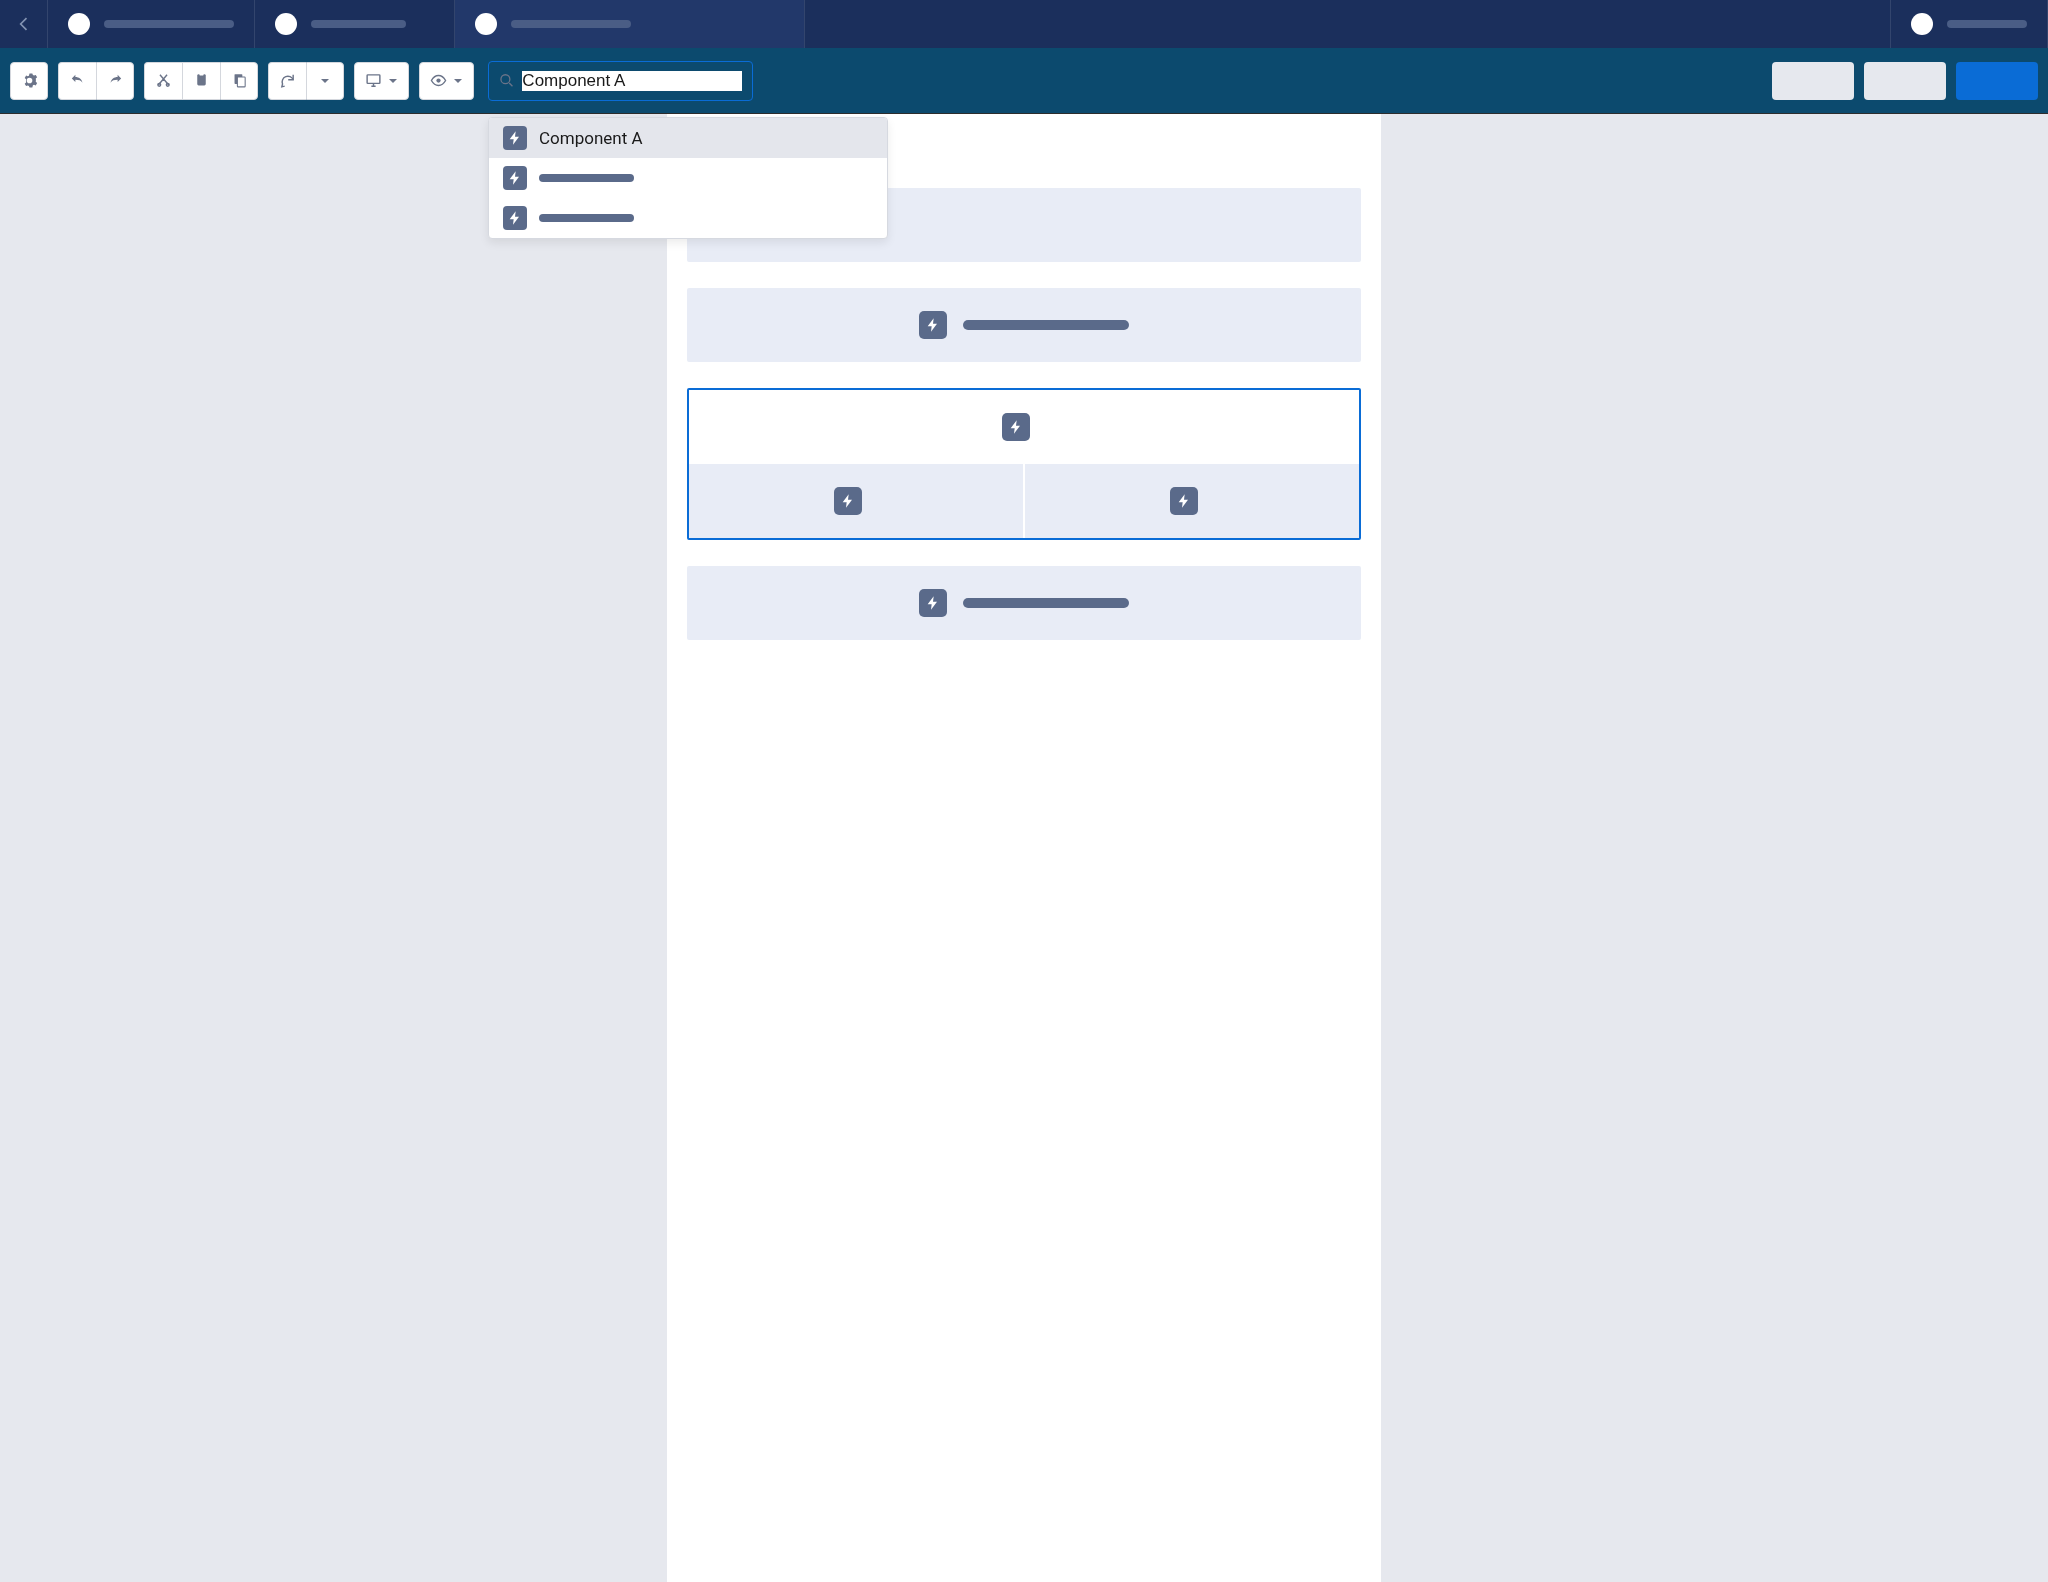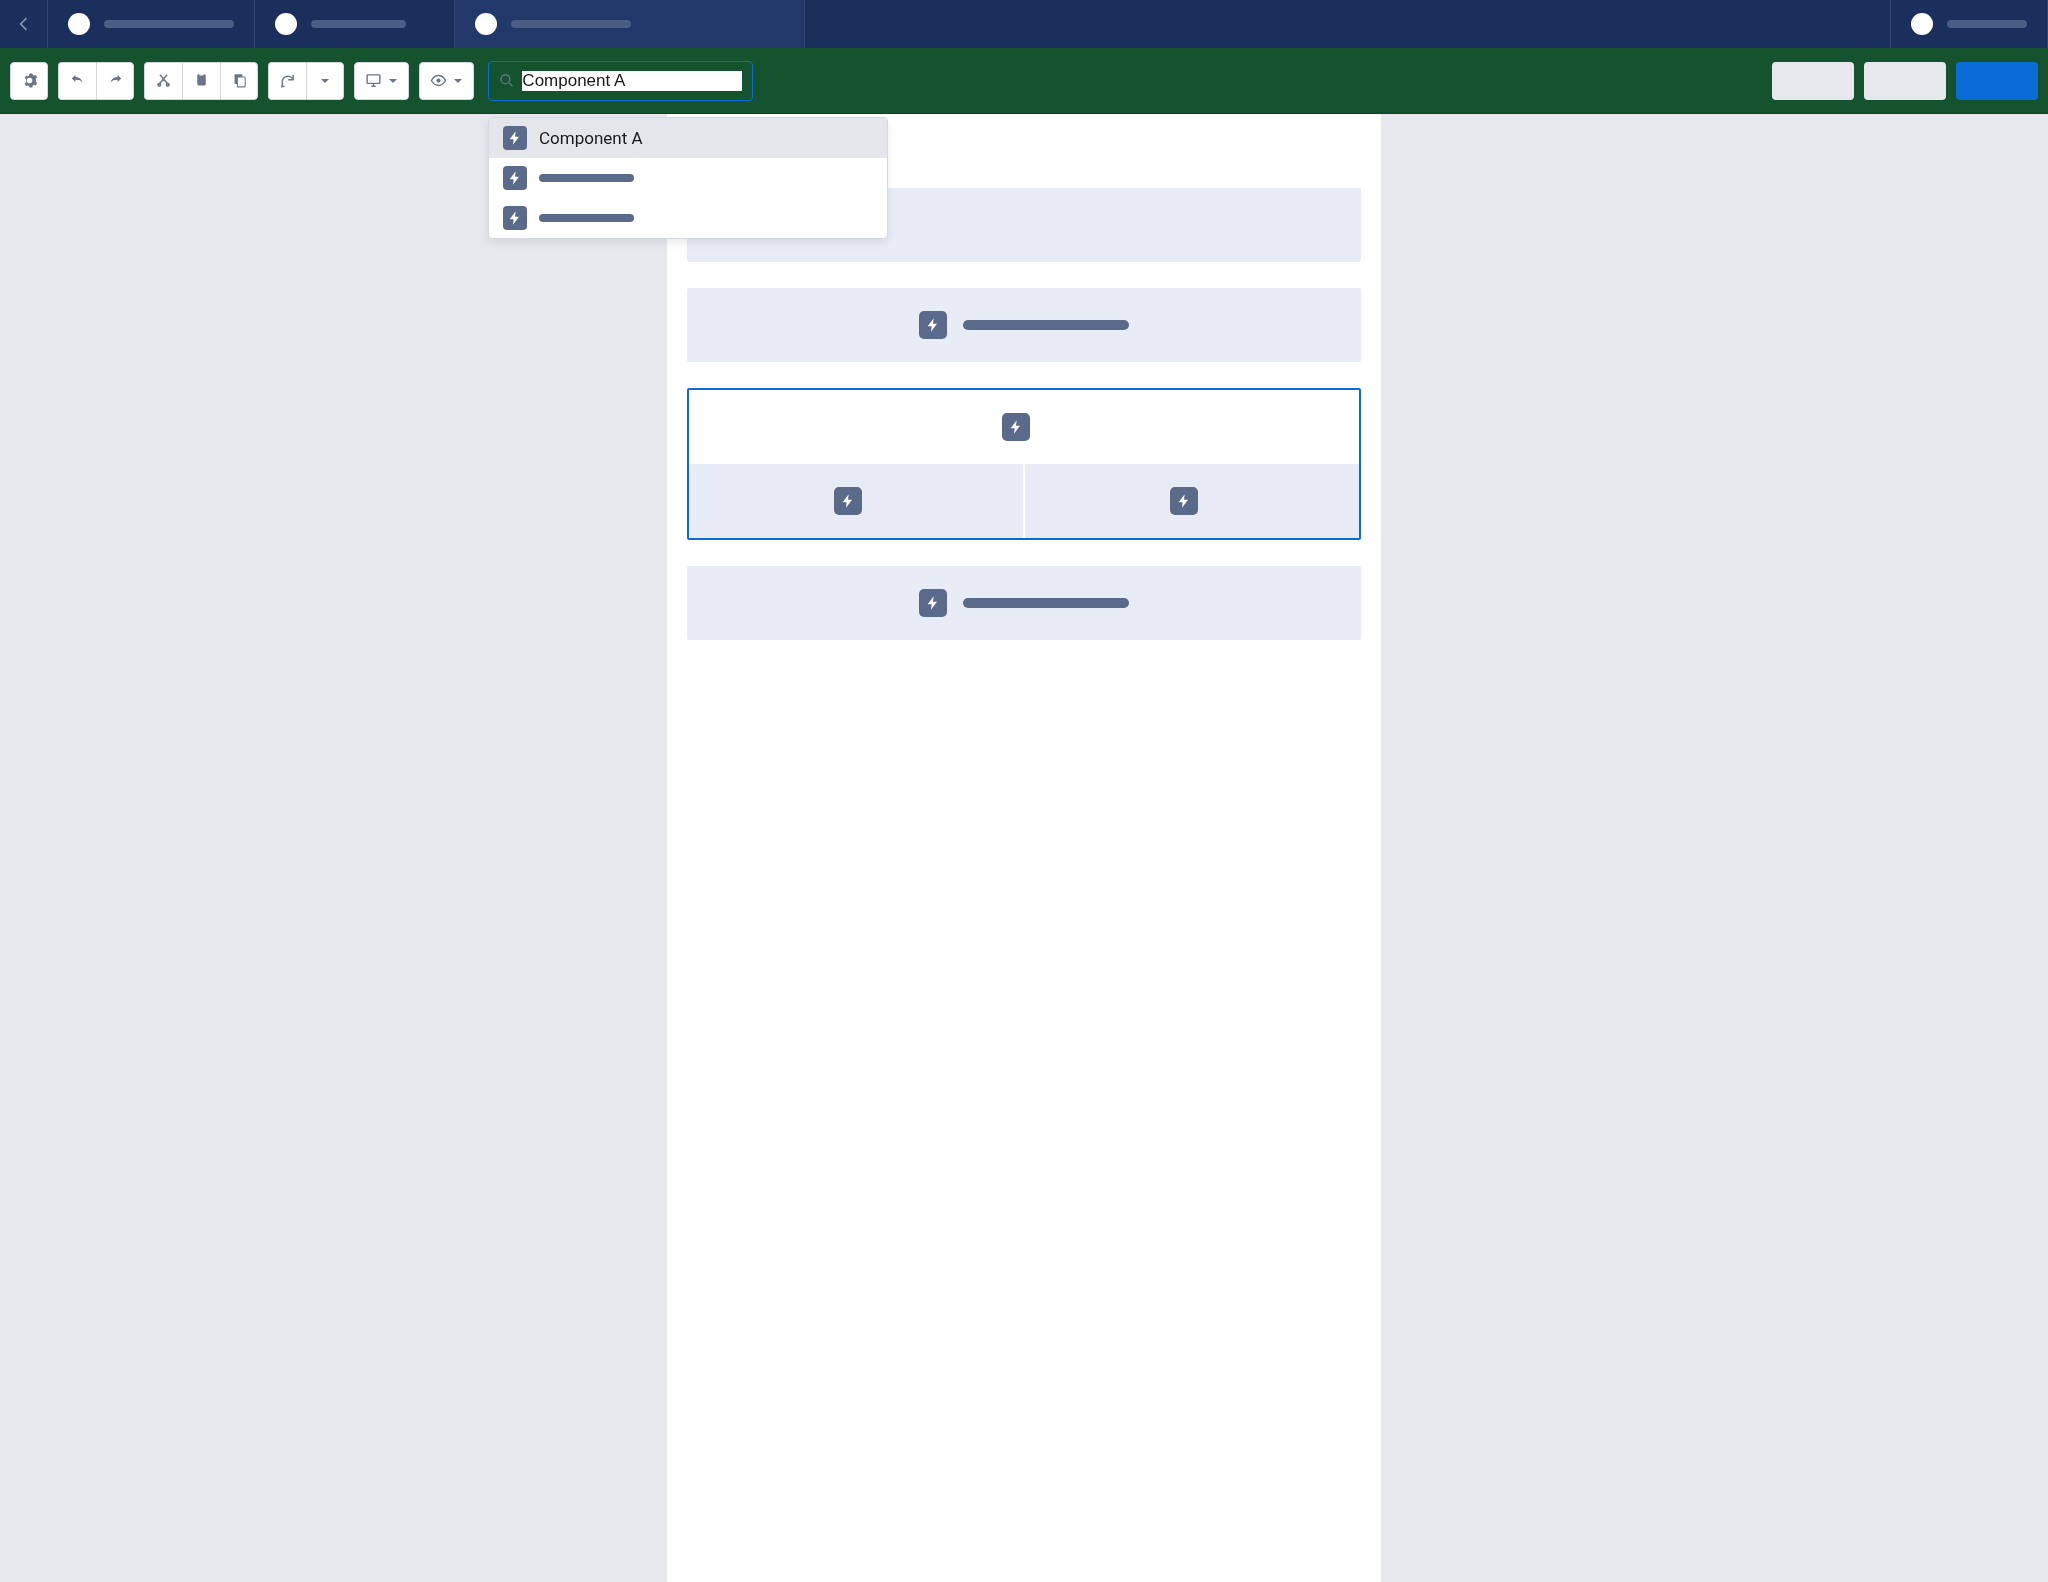--- a/index.html
+++ b/index.html
@@ -47,21 +47,21 @@
   
   .toolbar {
     height:66px;
     display:flex;
     align-items:center;
     padding:0 10px;
     gap:10px;
     border-bottom:1px solid #2d2d2d;
     position:relative;
     z-index:2;
-    background:#14532d;
+    background:#0c4a6e;
   }
   .btn-group { display:flex; }
   .tool-btn {
     border:1px solid #d4d7dd;
     background:#fff;
     width:38px; height:38px;
     display:flex; align-items:center; justify-content:center;
     border-radius:4px;
     cursor:pointer;
   }

